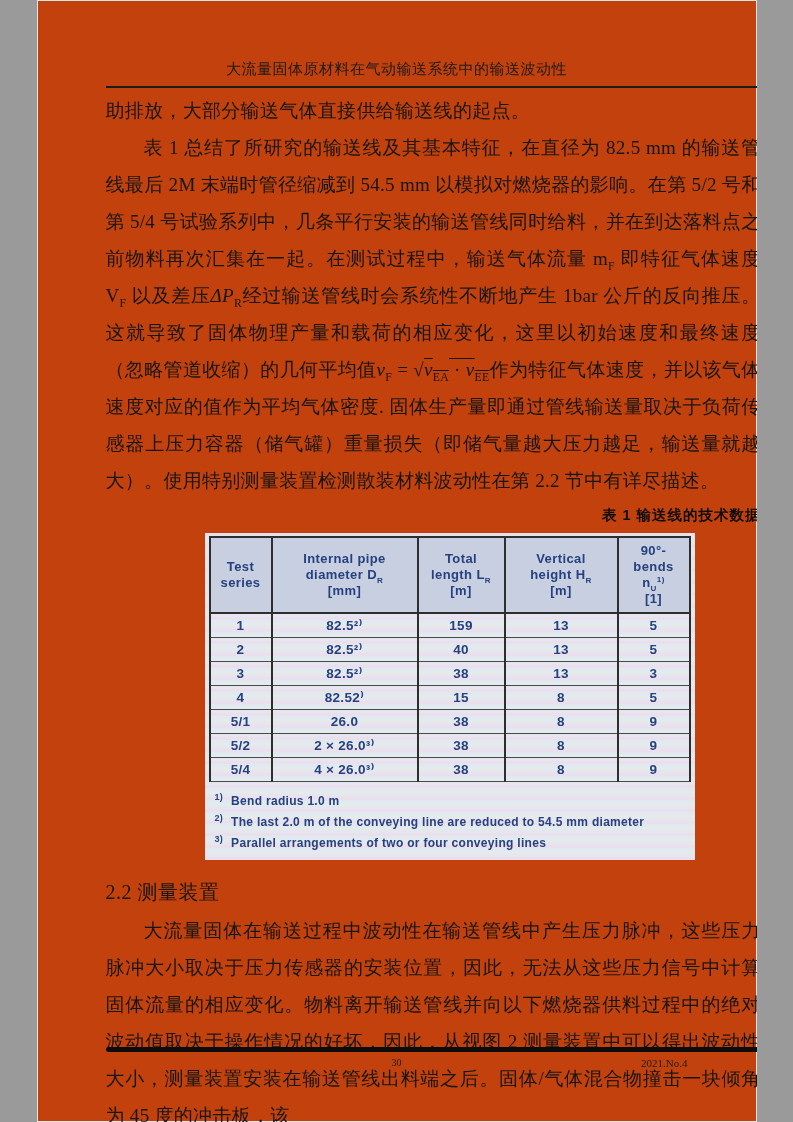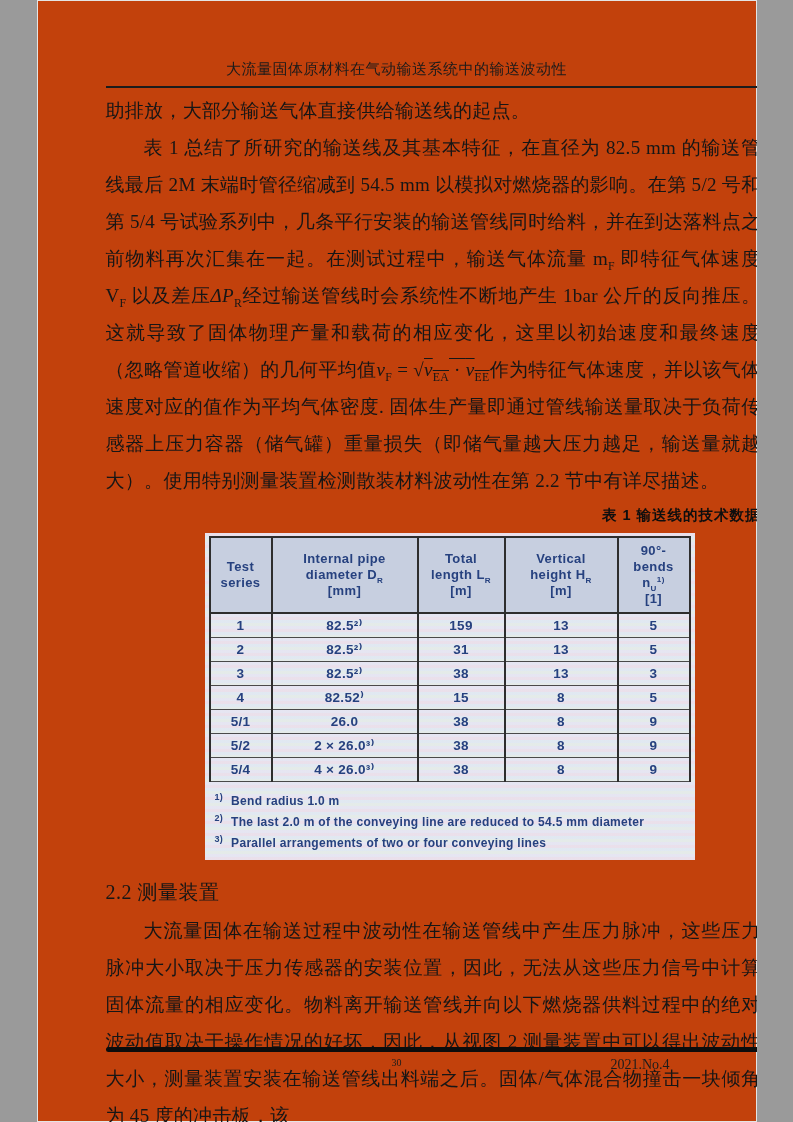--- a/index.html
+++ b/index.html
@@ -63,21 +63,21 @@
     font-family:"Liberation Sans","DejaVu Sans",sans-serif;
     font-weight:700;font-size:12px;line-height:17px;color:var(--ink,#26417f);
   }
   .footnote{white-space:nowrap;}
   .footnote .marker{font-size:9px;vertical-align:super;margin-right:8px;}
   .section-heading{
     margin:18px 0 6px 0;font-size:20px;font-weight:400;line-height:28px;letter-spacing:.5px;
   }
   .footer-rule{position:absolute;left:69px;top:1047px;width:655px;height:5px;background:#0c0c0c;border-radius:3px;}
   .footer-page{position:absolute;top:1057px;left:0;right:0;text-align:center;font-size:10px;color:#1c1c1c;}
-  .footer-issue{position:absolute;top:1057px;right:87px;font-size:14px;color:#1c1c1c;}
+  .footer-issue{position:absolute;top:1057px;right:69px;font-size:11px;color:#1c1c1c;}
 </style>
 </head>
 <body>
 
 <div class="page">
 
   <div class="header-title">大流量固体原材料在气动输送系统中的输送波动性</div>
   <div class="header-rule"></div>
 
   <div class="body-col">
@@ -120,21 +120,21 @@
             <tr>
               <td>1</td>
               <td>82.5²⁾</td>
               <td>159</td>
               <td>13</td>
               <td>5</td>
             </tr>
             <tr>
               <td>2</td>
               <td>82.5²⁾</td>
-              <td>31</td>
+              <td>40</td>
               <td>13</td>
               <td>5</td>
             </tr>
             <tr>
               <td>3</td>
               <td>82.5²⁾</td>
               <td>38</td>
               <td>13</td>
               <td>3</td>
             </tr>

